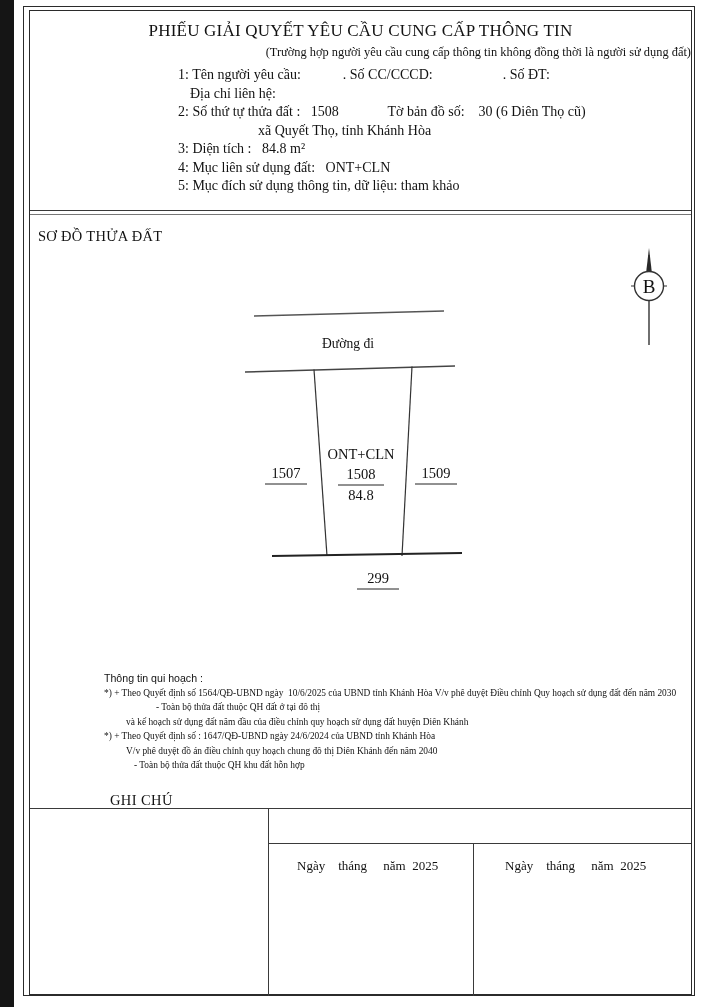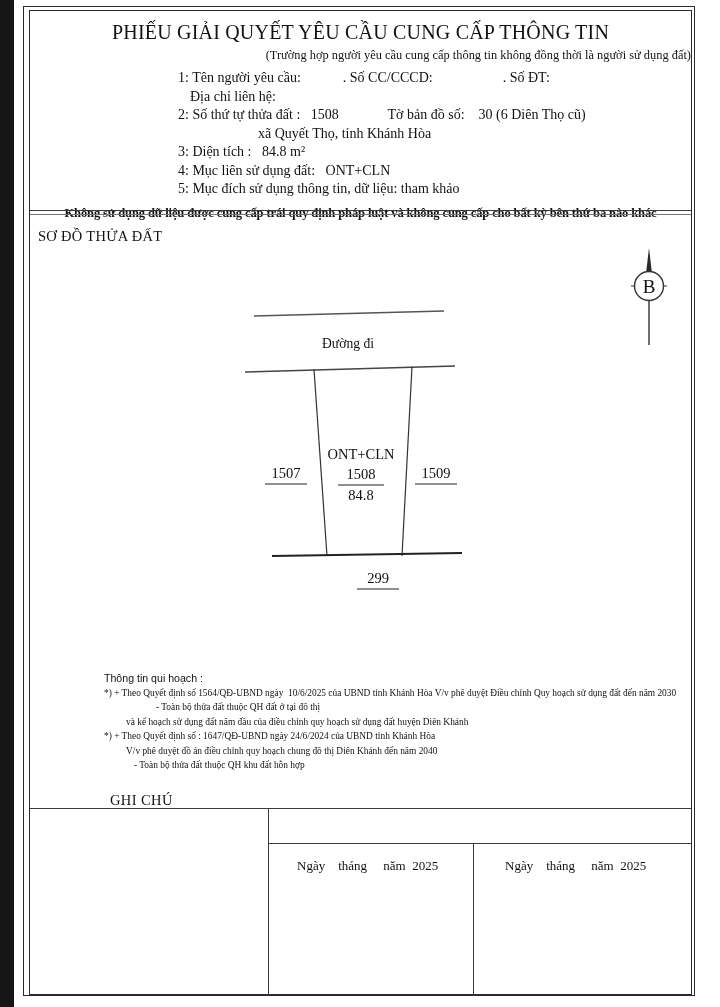--- a/index.html
+++ b/index.html
@@ -48,21 +48,21 @@
 
   
   #header-block {
     position: absolute;
     left: 30px; top: 11px;
     width: 661px;
     padding-top: 10px;
   }
   #doc-title {
     text-align: center;
-    font-size: 20px;
+    font-size: 17px;
     letter-spacing: .2px;
     font-weight: 400;
     margin: 0 0 4px 0;
     font-family: "Liberation Serif", serif;
   }
   #doc-subtitle {
     text-align: right;
     font-size: 12.4px;
     margin: 0 0 6px 0;
   }
@@ -170,21 +170,20 @@
 <div id="header-block">
   <div id="doc-title">PHIẾU GIẢI QUYẾT YÊU CẦU CUNG CẤP THÔNG TIN</div>
   <div id="doc-subtitle">(Trường hợp người yêu cầu cung cấp thông tin không đồng thời là người sử dụng đất)</div>
   <div class="hdr-line">1: Tên người yêu cầu:            . Số CC/CCCD:                    . Số ĐT:</div>
   <div class="hdr-line indent2">Địa chỉ liên hệ:</div>
   <div class="hdr-line">2: Số thứ tự thửa đất :   1508              Tờ bản đồ số:    30 (6 Diên Thọ cũ)</div>
   <div class="hdr-line center-ish">xã Quyết Thọ, tỉnh Khánh Hòa</div>
   <div class="hdr-line">3: Diện tích :   84.8 m²</div>
   <div class="hdr-line">4: Mục liên sử dụng đất:   ONT+CLN</div>
   <div class="hdr-line">5: Mục đích sử dụng thông tin, dữ liệu: tham khảo</div>
-  <div id="notice">Không sử dụng dữ liệu được cung cấp trái quy định pháp luật và không cung cấp cho bất kỳ bên thứ ba nào khác</div>
 </div>
 
 <div class="hrule" style="top:210px"></div>
 <div class="hrule thin2" style="top:214px"></div>
 
 <div id="sodo-title">SƠ ĐỒ THỬA ĐẤT</div>
 
 <svg id="diagram" viewBox="0 0 661 450">
 
   <g stroke="#333" fill="none">

